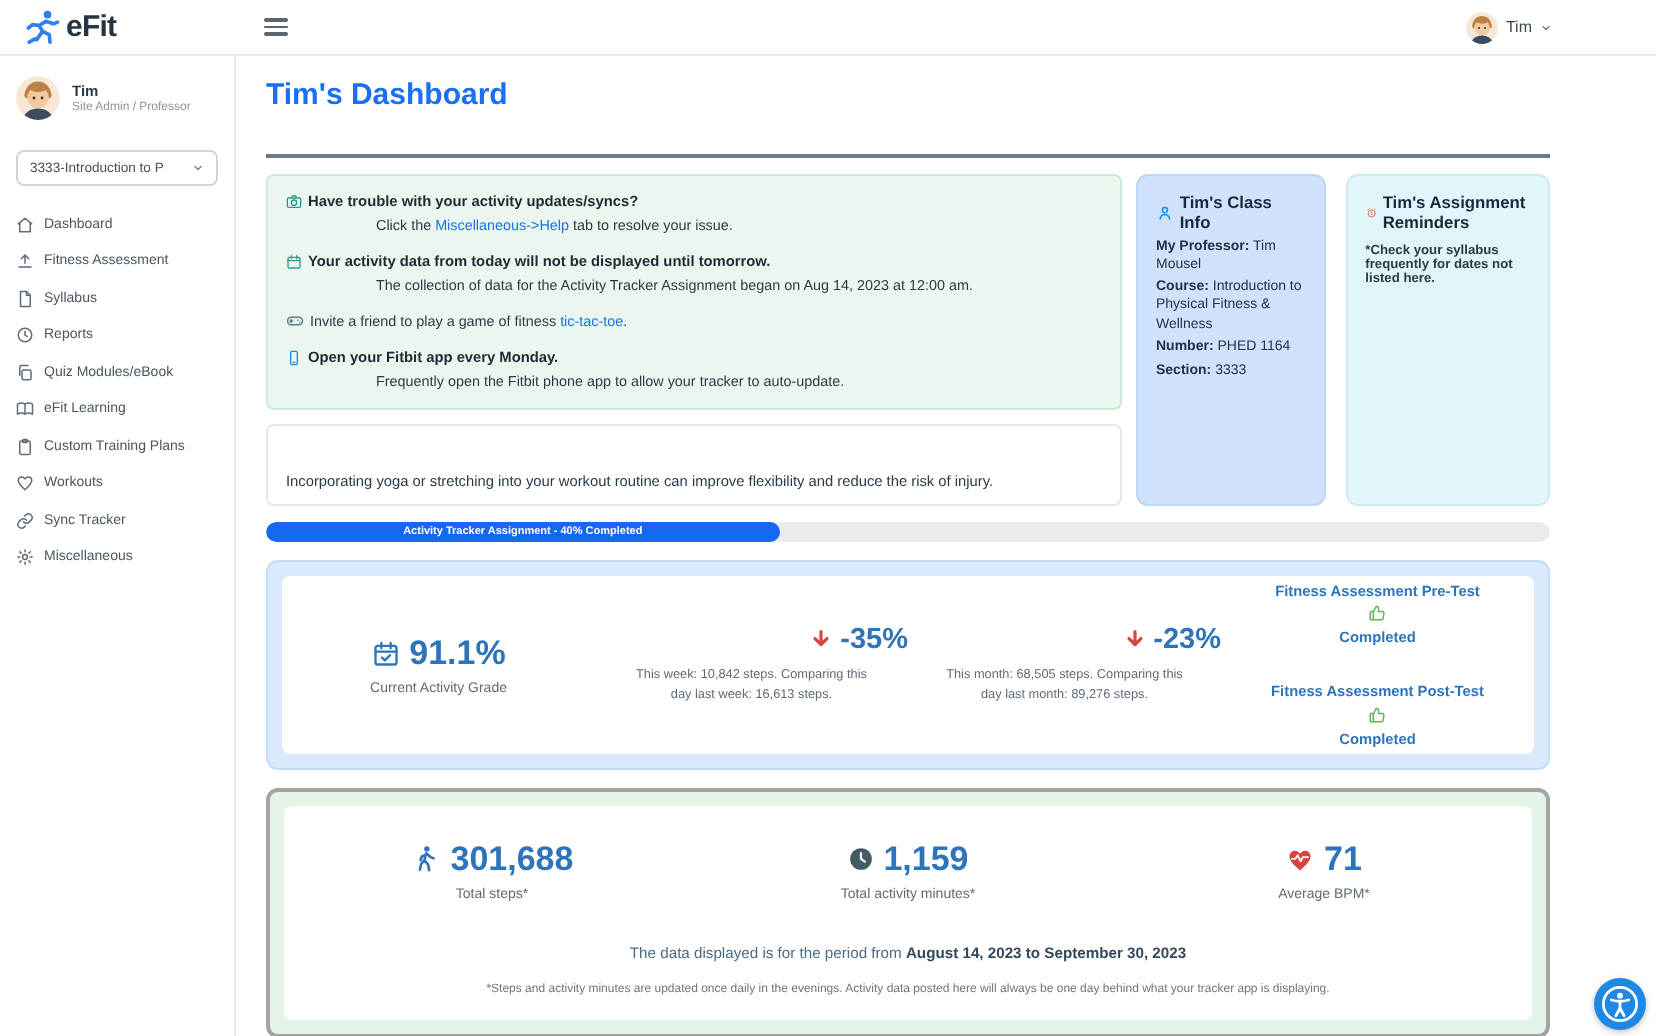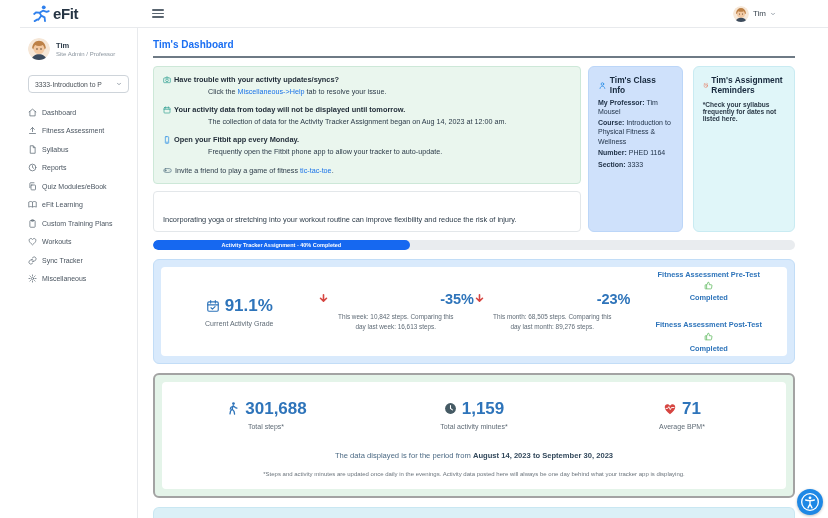--- a/index.html
+++ b/index.html
@@ -1,18 +1,18 @@
 <!DOCTYPE html>
 <html><head>
 <meta charset="utf-8">
 <style>
   * { margin:0; padding:0; box-sizing:border-box; }
   html,body { background:#fff; }
   body { font-family:"Liberation Sans","DejaVu Sans",sans-serif; color:#2b3a48; }
-  .app { position:relative; width:828px; height:518px; background:#fff; overflow:hidden;padding-left:20px; }
+  .app { position:relative; width:828px; height:518px; background:#fff; overflow:hidden; }
 
   
   .topbar { height:28px; display:flex; align-items:center; border-bottom:1px solid #e8eaed; padding:0 10px; }
   .logo { display:flex; align-items:center; gap:3px; width:112px; }
   .logo .brand { font-size:15px; font-weight:800; color:#263544; letter-spacing:-0.4px; }
   .hamburger { margin-left:10px; width:12px; cursor:pointer; }
   .hamburger span { display:block; height:1.6px; background:#5a6570; margin:2px 0; border-radius:1px; }
   .user-menu { margin-left:auto; margin-right:42px; display:flex; align-items:center; gap:4px; cursor:pointer; }
   .user-menu .uname { font-size:8px; color:#3c4752; }
 
@@ -22,21 +22,21 @@
   .side-user { display:flex; gap:6px; align-items:center; }
   .side-user .nm { font-size:7.5px; font-weight:700; color:#2b3a48; }
   .side-user .rl { font-size:6px; color:#8a949e; margin-top:1px; }
   .course-select { margin-top:15px; border:1px solid #ced4da; border-radius:4px; height:18px; display:flex; align-items:center; justify-content:space-between; padding:0 6px; font-size:6.8px; color:#495057; cursor:pointer; background:#fff; }
   nav { margin-top:10px; }
   .nav-item { display:flex; align-items:center; gap:5px; height:18.5px; font-size:7px; color:#4a5560; cursor:pointer; }
   .nav-item svg { color:#5f6b76; flex-shrink:0; }
 
   
   main { flex:1; padding:8px 0 0 15px; overflow:hidden; position:relative; }
-  .page-title { font-size:10px; font-weight:700; color:#1b6ff2; margin:3px 0 6px; }
+  .page-title { font-size:15px; font-weight:700; color:#1b6ff2; margin:3px 0 21px; }
   .title-rule { width:642px; border:none; border-top:2px solid #6e7a85; margin-bottom:8px; }
 
   .columns { display:flex; gap:7px; width:642px; }
   .col-left { width:428px; display:flex; flex-direction:column; gap:7px; }
   .col-right { flex:1; display:flex; flex-direction:row; gap:10px; }
 
   a { color:#1a73e8; text-decoration:none; cursor:pointer; }
 
   .notice-box { background:#eaf6ee; border:1px solid #cde8d8; border-radius:4px; padding:8px 9px 6px; }
   .notice { margin-bottom:9px; }
@@ -61,21 +61,21 @@
   .progress-label { font-size:5.5px; font-weight:700; color:#fff; white-space:nowrap; }
 
   .card { width:642px; border-radius:6px; margin-top:9px; padding:7px; }
   .card-blue { background:#d9eafc; border:1px solid #c2ddf7; }
   .card-green { background:#e4f4e9; border:2px solid #a3a3a3; }
   .card-inner { background:#fff; border-radius:4px; }
   .card-blue .card-inner { display:flex; align-items:center; height:89px; }
   .stat-col { flex:1; text-align:center; }
   .big-val { font-size:17px; font-weight:700; color:#2e74ba; display:flex; align-items:center; justify-content:center; gap:5px; }
   .stat-label { font-size:7px; color:#5f6b76; margin-top:4px; }
-  .delta-val { font-size:14.5px; font-weight:700; color:#2e74ba; display:flex; align-items:center; justify-content:space-between; gap:4px; }
+  .delta-val { font-size:14.5px; font-weight:700; color:#2e74ba; display:flex; align-items:center; justify-content:flex-end; gap:4px; }
   .delta-caption { font-size:6.4px; color:#5f6b76; margin-top:5px; padding:0 16px; line-height:1.55; }
   .test { margin:18px 0; }
   .test-name { font-size:7.4px; font-weight:700; color:#2e74ba; }
   .test-status { font-size:7.4px; font-weight:700; color:#2e74ba; display:flex; align-items:center; justify-content:center; gap:3px; margin-top:2.5px;flex-direction:column; }
 
   .card-green .card-inner { padding:17px 0 12px; }
   .stats-row { display:flex; }
   .period { text-align:center; font-size:7.6px; color:#4c6a84; margin-top:21px; }
   .period b { color:#33495c; }
   .footnote { text-align:center; font-size:6px; color:#6c757d; margin-top:11px; }
@@ -241,39 +241,39 @@
               <div class="notice-title">
                 <svg width="8" height="8" viewBox="0 0 24 24" fill="none" stroke="#2a9d8f" stroke-width="2" stroke-linecap="round">
                     <rect x="3" y="5" width="18" height="16" rx="2"></rect>
                     <path d="M3 10h18M8 2.5V7M16 2.5V7"></path>
                   </svg>
                 <span>Your activity data from today will not be displayed until tomorrow.</span>
               </div>
               <div class="notice-body"><span>The collection of data for the Activity Tracker Assignment began on Aug 14, 2023 at 12:00 am.</span></div>
             </div>
             <div class="notice">
-              <div class="notice-title">
-                <svg width="8" height="8" viewBox="0 0 24 24" fill="none" stroke="#1e88e5" stroke-width="2" stroke-linecap="round">
-                    <rect x="7" y="2" width="10" height="20" rx="2"></rect>
-                    <path d="M10.5 18.5h3"></path>
-                  </svg>
-                <span>Open your Fitbit app every Monday.</span>
-              </div>
-              <div class="notice-body"><span>Frequently open the Fitbit phone app to allow your tracker to auto-update.</span></div>
-            </div>
-            <div class="notice">
               <div class="notice-inline">
                 <svg width="9" height="9" viewBox="0 0 24 24" fill="none" stroke="#607d8b" stroke-width="2" stroke-linecap="round">
                     <rect x="2" y="7" width="20" height="10" rx="5"></rect>
                     <path d="M7 10v4M5 12h4"></path>
                     <circle cx="16" cy="11" r="1" fill="#607d8b" stroke="none"></circle>
                     <circle cx="18.5" cy="13.5" r="1" fill="#607d8b" stroke="none"></circle>
                   </svg>
                 <span><span>Invite a friend to play a game of fitness </span><a>tic-tac-toe</a><span>.</span></span>
               </div>
+            </div>
+            <div class="notice">
+              <div class="notice-title">
+                <svg width="8" height="8" viewBox="0 0 24 24" fill="none" stroke="#1e88e5" stroke-width="2" stroke-linecap="round">
+                    <rect x="7" y="2" width="10" height="20" rx="2"></rect>
+                    <path d="M10.5 18.5h3"></path>
+                  </svg>
+                <span>Open your Fitbit app every Monday.</span>
+              </div>
+              <div class="notice-body"><span>Frequently open the Fitbit phone app to allow your tracker to auto-update.</span></div>
             </div>
           </section>
 
           <section class="fact-box">
             <div class="fact-body">Incorporating yoga or stretching into your workout routine can improve flexibility and reduce the risk of injury.</div>
           </section>
         </div>
 
         <div class="col-right">
 

